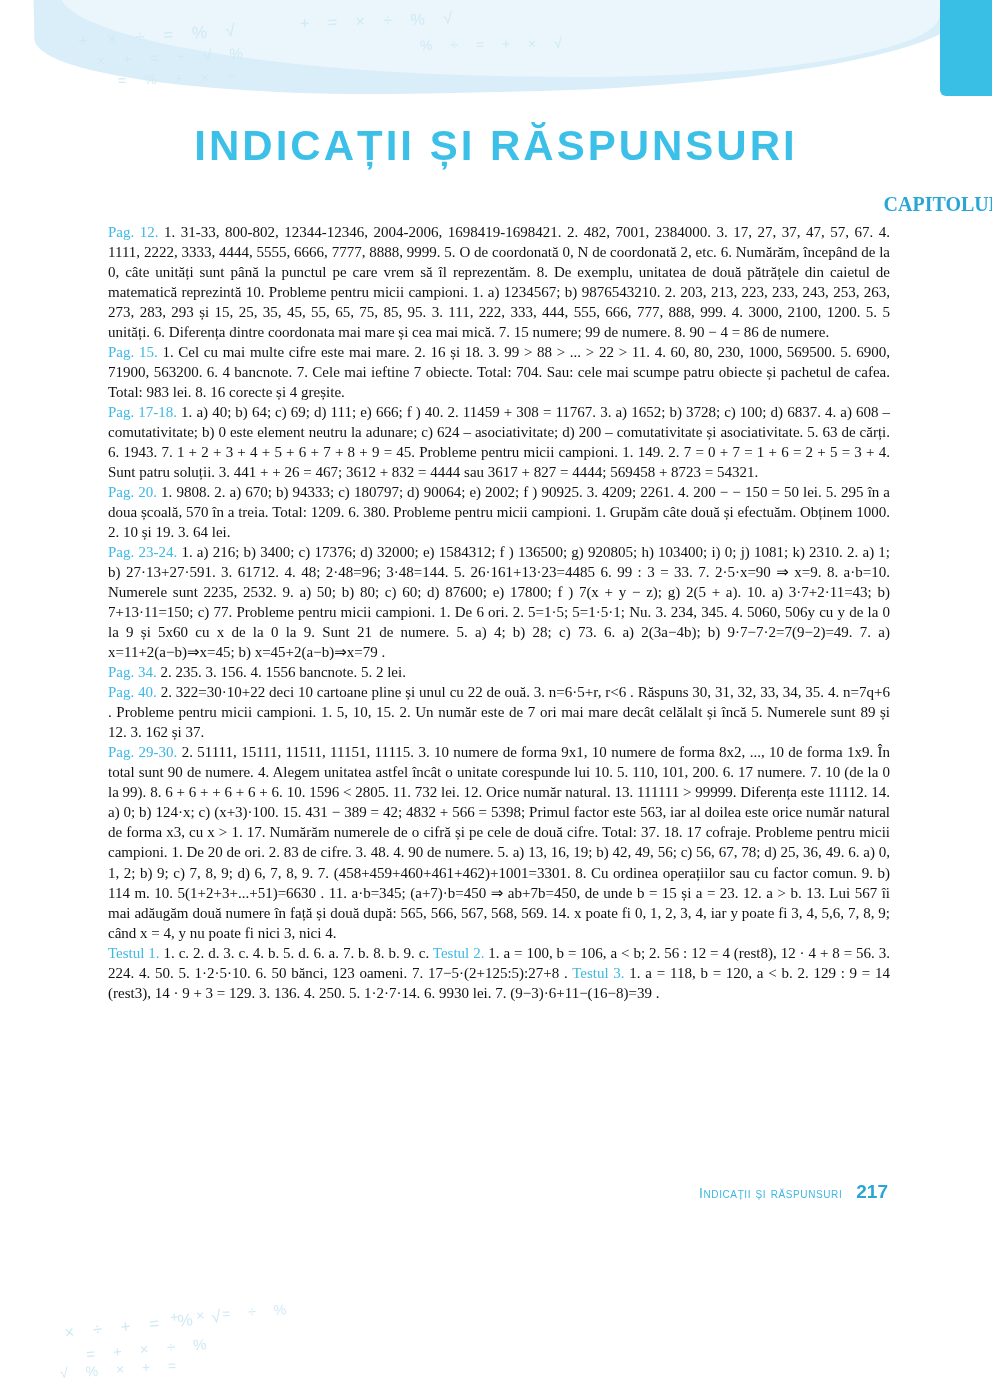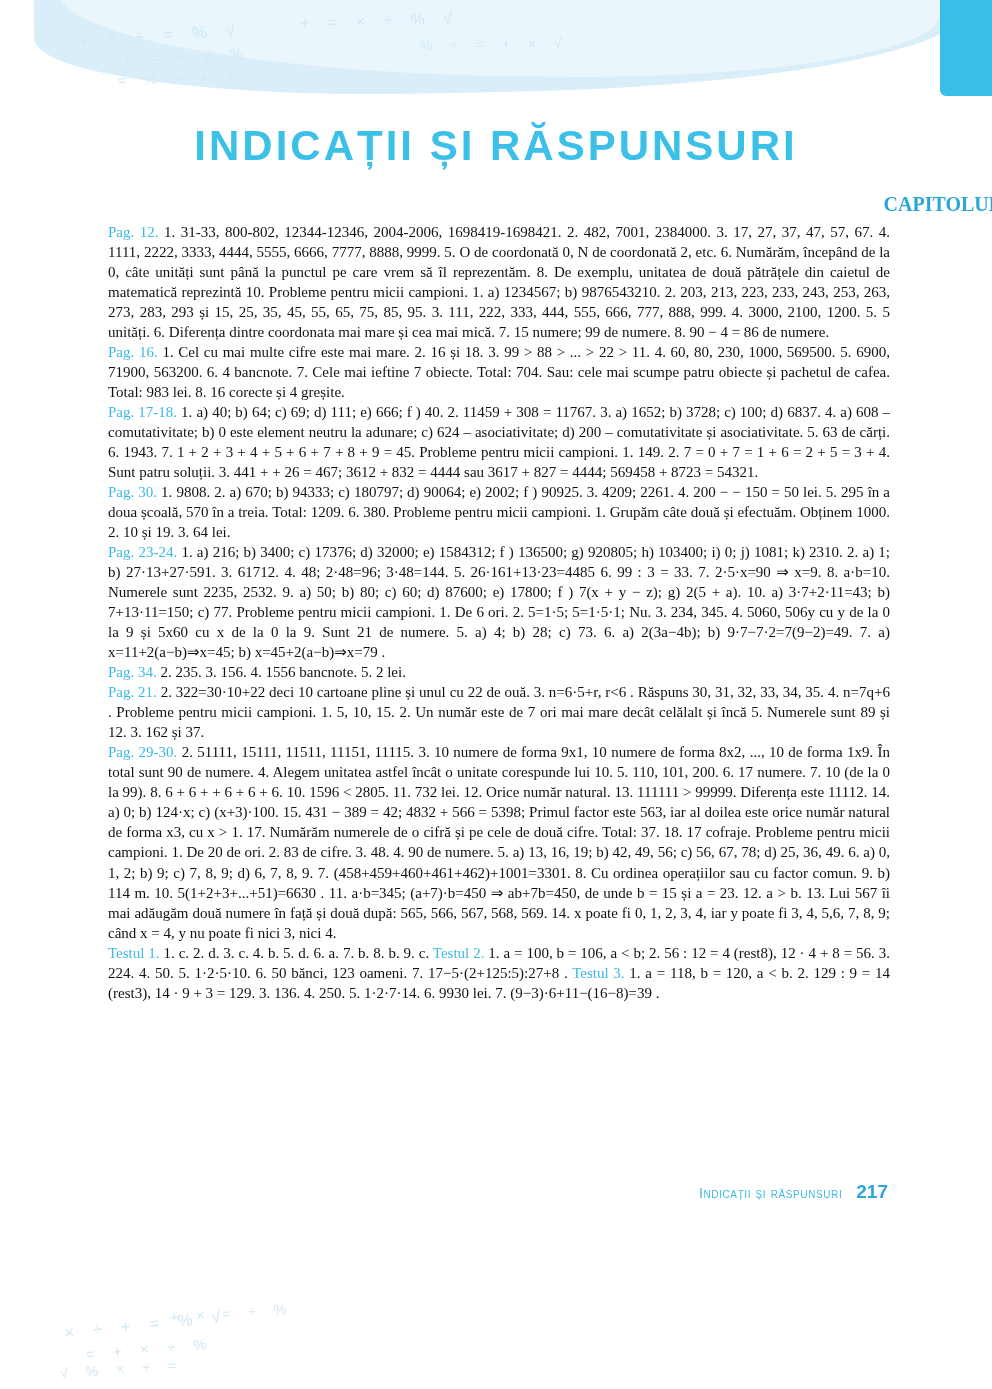--- a/index.html
+++ b/index.html
@@ -162,31 +162,31 @@
 
 <div class="sheet">
 
   <div class="doc-title">INDICAȚII ȘI RĂSPUNSURI</div>
   <div class="chapter">CAPITOLUL 1</div>
 
   <div class="body-col">
 
     <p class="para"><span class="pag">Pag. 12.</span><span> 1. 31-33, 800-802, 12344-12346, 2004-2006, 1698419-1698421. 2. 482, 7001, 2384000. 3. 17, 27, 37, 47, 57, 67. 4. 1111, 2222, 3333, 4444, 5555, 6666, 7777, 8888, 9999. 5. O de coordonată 0, N de coordonată 2, etc. 6. Numărăm, începând de la 0, câte unități sunt până la punctul pe care vrem să îl reprezentăm. 8. De exemplu, unitatea de două pătrățele din caietul de matematică reprezintă 10. Probleme pentru micii campioni. 1. a) 1234567; b) 9876543210. 2. 203, 213, 223, 233, 243, 253, 263, 273, 283, 293 și 15, 25, 35, 45, 55, 65, 75, 85, 95. 3. 111, 222, 333, 444, 555, 666, 777, 888, 999. 4. 3000, 2100, 1200. 5. 5 unități. 6. Diferența dintre coordonata mai mare și cea mai mică. 7. 15 numere; 99 de numere. 8. 90 − 4 = 86 de numere.</span></p>
 
-    <p class="para"><span class="pag">Pag. 16.</span><span> 1. Cel cu mai multe cifre este mai mare. 2. 16 și 18. 3. 99 &gt; 88 &gt; ... &gt; 22 &gt; 11. 4. 60, 80, 230, 1000, 569500. 5. 6900, 71900, 563200. 6. 4 bancnote. 7. Cele mai ieftine 7 obiecte. Total: 704. Sau: cele mai scumpe patru obiecte și pachetul de cafea. Total: 983 lei. 8. 16 corecte și 4 greșite.</span></p>
+    <p class="para"><span class="pag">Pag. 15.</span><span> 1. Cel cu mai multe cifre este mai mare. 2. 16 și 18. 3. 99 &gt; 88 &gt; ... &gt; 22 &gt; 11. 4. 60, 80, 230, 1000, 569500. 5. 6900, 71900, 563200. 6. 4 bancnote. 7. Cele mai ieftine 7 obiecte. Total: 704. Sau: cele mai scumpe patru obiecte și pachetul de cafea. Total: 983 lei. 8. 16 corecte și 4 greșite.</span></p>
 
     <p class="para"><span class="pag">Pag. 17-18.</span><span> 1. a) 40; b) 64; c) 69; d) 111; e) 666; f ) 40. 2. 11459 + 308 = 11767. 3. a) 1652; b) 3728; c) 100; d) 6837. 4. a) 608 – comutativitate; b) 0 este element neutru la adunare; c) 624 – asociativitate; d) 200 – comutativitate și asociativitate. 5. 63 de cărți. 6. 1943. 7. 1 + 2 + 3 + 4 + 5 + 6 + 7 + 8 + 9 = 45. Probleme pentru micii campioni. 1. 149. 2. 7 = 0 + 7 = 1 + 6 = 2 + 5 = 3 + 4. Sunt patru soluții. 3. 441 + + 26 = 467; 3612 + 832 = 4444 sau 3617 + 827 = 4444; 569458 + 8723 = 54321.</span></p>
 
-    <p class="para"><span class="pag">Pag. 30.</span><span> 1. 9808. 2. a) 670; b) 94333; c) 180797; d) 90064; e) 2002; f ) 90925. 3. 4209; 2261. 4. 200 − − 150 = 50 lei. 5. 295 în a doua școală, 570 în a treia. Total: 1209. 6. 380. Probleme pentru micii campioni. 1. Grupăm câte două și efectuăm. Obținem 1000. 2. 10 și 19. 3. 64 lei.</span></p>
+    <p class="para"><span class="pag">Pag. 20.</span><span> 1. 9808. 2. a) 670; b) 94333; c) 180797; d) 90064; e) 2002; f ) 90925. 3. 4209; 2261. 4. 200 − − 150 = 50 lei. 5. 295 în a doua școală, 570 în a treia. Total: 1209. 6. 380. Probleme pentru micii campioni. 1. Grupăm câte două și efectuăm. Obținem 1000. 2. 10 și 19. 3. 64 lei.</span></p>
 
     <p class="para"><span class="pag">Pag. 23-24.</span><span> 1. a) 216; b) 3400; c) 17376; d) 32000; e) 1584312; f ) 136500; g) 920805; h) 103400; i) 0; j) 1081; k) 2310. 2. a) 1; b) 27·13+27·591. 3. 61712. 4. 48; 2·48=96; 3·48=144. 5. 26·161+13·23=4485 6. 99 : 3 = 33. 7. 2·5·x=90 ⇒ x=9. 8. a·b=10. Numerele sunt 2235, 2532. 9. a) 50; b) 80; c) 60; d) 87600; e) 17800; f ) 7(x + y − z); g) 2(5 + a). 10. a) 3·7+2·11=43; b) 7+13·11=150; c) 77. Probleme pentru micii campioni. 1. De 6 ori. 2. 5=1·5; 5=1·5·1; Nu. 3. 234, 345. 4. 5060, 506y cu y de la 0 la 9 și 5x60 cu x de la 0 la 9. Sunt 21 de numere. 5. a) 4; b) 28; c) 73. 6. a) 2(3a−4b); b) 9·7−7·2=7(9−2)=49. 7. a) x=11+2(a−b)⇒x=45; b) x=45+2(a−b)⇒x=79 .</span></p>
 
     <p class="para"><span class="pag">Pag. 34.</span><span> 2. 235. 3. 156. 4. 1556 bancnote. 5. 2 lei.</span></p>
 
-    <p class="para"><span class="pag">Pag. 21.</span><span> 2. 322=30·10+22 deci 10 cartoane pline și unul cu 22 de ouă. 3. n=6·5+r, r&lt;6 . Răspuns 30, 31, 32, 33, 34, 35. 4. n=7q+6 . Probleme pentru micii campioni. 1. 5, 10, 15. 2. Un număr este de 7 ori mai mare decât celălalt și încă 5. Numerele sunt 89 și 12. 3. 162 și 37.</span></p>
+    <p class="para"><span class="pag">Pag. 40.</span><span> 2. 322=30·10+22 deci 10 cartoane pline și unul cu 22 de ouă. 3. n=6·5+r, r&lt;6 . Răspuns 30, 31, 32, 33, 34, 35. 4. n=7q+6 . Probleme pentru micii campioni. 1. 5, 10, 15. 2. Un număr este de 7 ori mai mare decât celălalt și încă 5. Numerele sunt 89 și 12. 3. 162 și 37.</span></p>
 
     <p class="para"><span class="pag u">Pag. 29-30.</span><span> 2. 51111, 15111, 11511, 11151, 11115. 3. 10 numere de forma 9x1, 10 numere de forma 8x2, ..., 10 de forma 1x9. În total sunt 90 de numere. 4. Alegem unitatea astfel încât o unitate corespunde lui 10. 5. 110, 101, 200. 6. 17 numere. 7. 10 (de la 0 la 99). 8. 6 + 6 + + 6 + 6 + 6. 10. 1596 &lt; 2805. 11. 732 lei. 12. Orice număr natural. 13. 111111 &gt; 99999. Diferența este 11112. 14. a) 0; b) 124·x; c) (x+3)·100. 15. 431 − 389 = 42; 4832 + 566 = 5398; Primul factor este 563, iar al doilea este orice număr natural de forma x3, cu x &gt; 1. 17. Numărăm numerele de o cifră și pe cele de două cifre. Total: 37. 18. 17 cofraje. Probleme pentru micii campioni. 1. De 20 de ori. 2. 83 de cifre. 3. 48. 4. 90 de numere. 5. a) 13, 16, 19; b) 42, 49, 56; c) 56, 67, 78; d) 25, 36, 49. 6. a) 0, 1, 2; b) 9; c) 7, 8, 9; d) 6, 7, 8, 9. 7. (458+459+460+461+462)+1001=3301. 8. Cu ordinea operațiilor sau cu factor comun. 9. b) 114 m. 10. 5(1+2+3+...+51)=6630 . 11. a·b=345; (a+7)·b=450 ⇒ ab+7b=450, de unde b = 15 și a = 23. 12. a &gt; b. 13. Lui 567 îi mai adăugăm două numere în față și două după: 565, 566, 567, 568, 569. 14. x poate fi 0, 1, 2, 3, 4, iar y poate fi 3, 4, 5,6, 7, 8, 9; când x = 4, y nu poate fi nici 3, nici 4.</span></p>
 
     <p class="para"><span class="pag">Testul 1.</span><span> 1. c. 2. d. 3. c. 4. b. 5. d. 6. a. 7. b. 8. b. 9. c. </span><span class="pag">Testul 2.</span><span> 1. a = 100, b = 106, a &lt; b; 2. 56 : 12 = 4 (rest8), 12 · 4 + 8 = 56. 3. 224. 4. 50. 5. 1·2·5·10. 6. 50 bănci, 123 oameni. 7. 17−5·(2+125:5):27+8 . </span><span class="pag">Testul 3.</span><span> 1. a = 118, b = 120, a &lt; b. 2. 129 : 9 = 14 (rest3), 14 · 9 + 3 = 129. 3. 136. 4. 250. 5. 1·2·7·14. 6. 9930 lei. 7. (9−3)·6+11−(16−8)=39 .</span></p>
 
   </div>
 
   <div class="footer">
     <span class="footer-label">Indicații și răspunsuri</span>
     <span class="footer-page">217</span>

